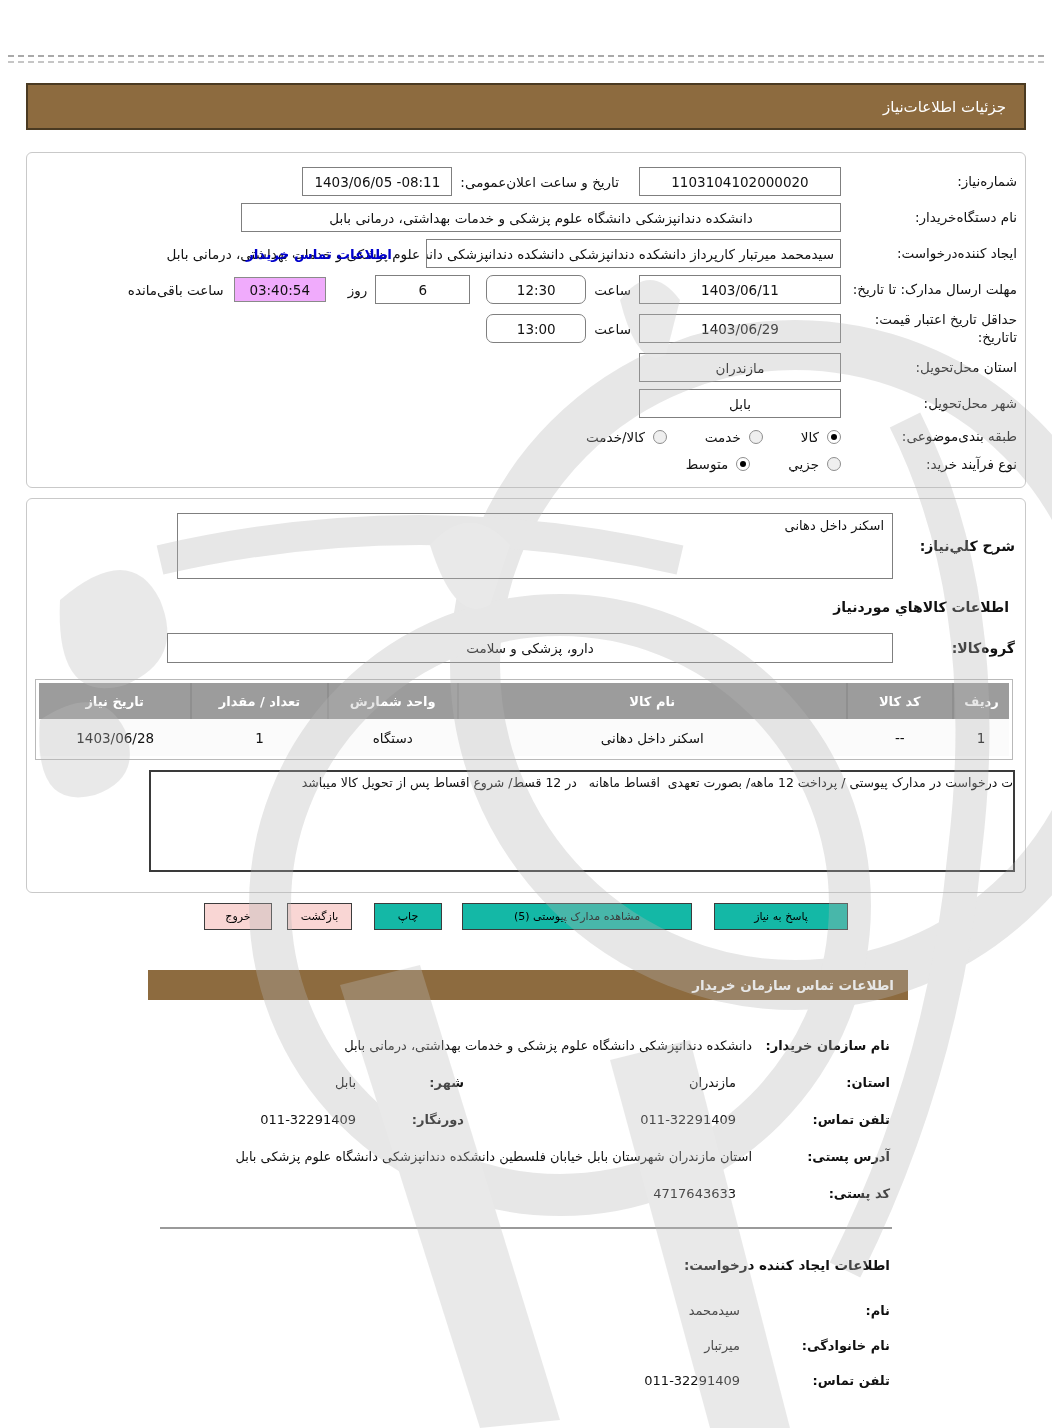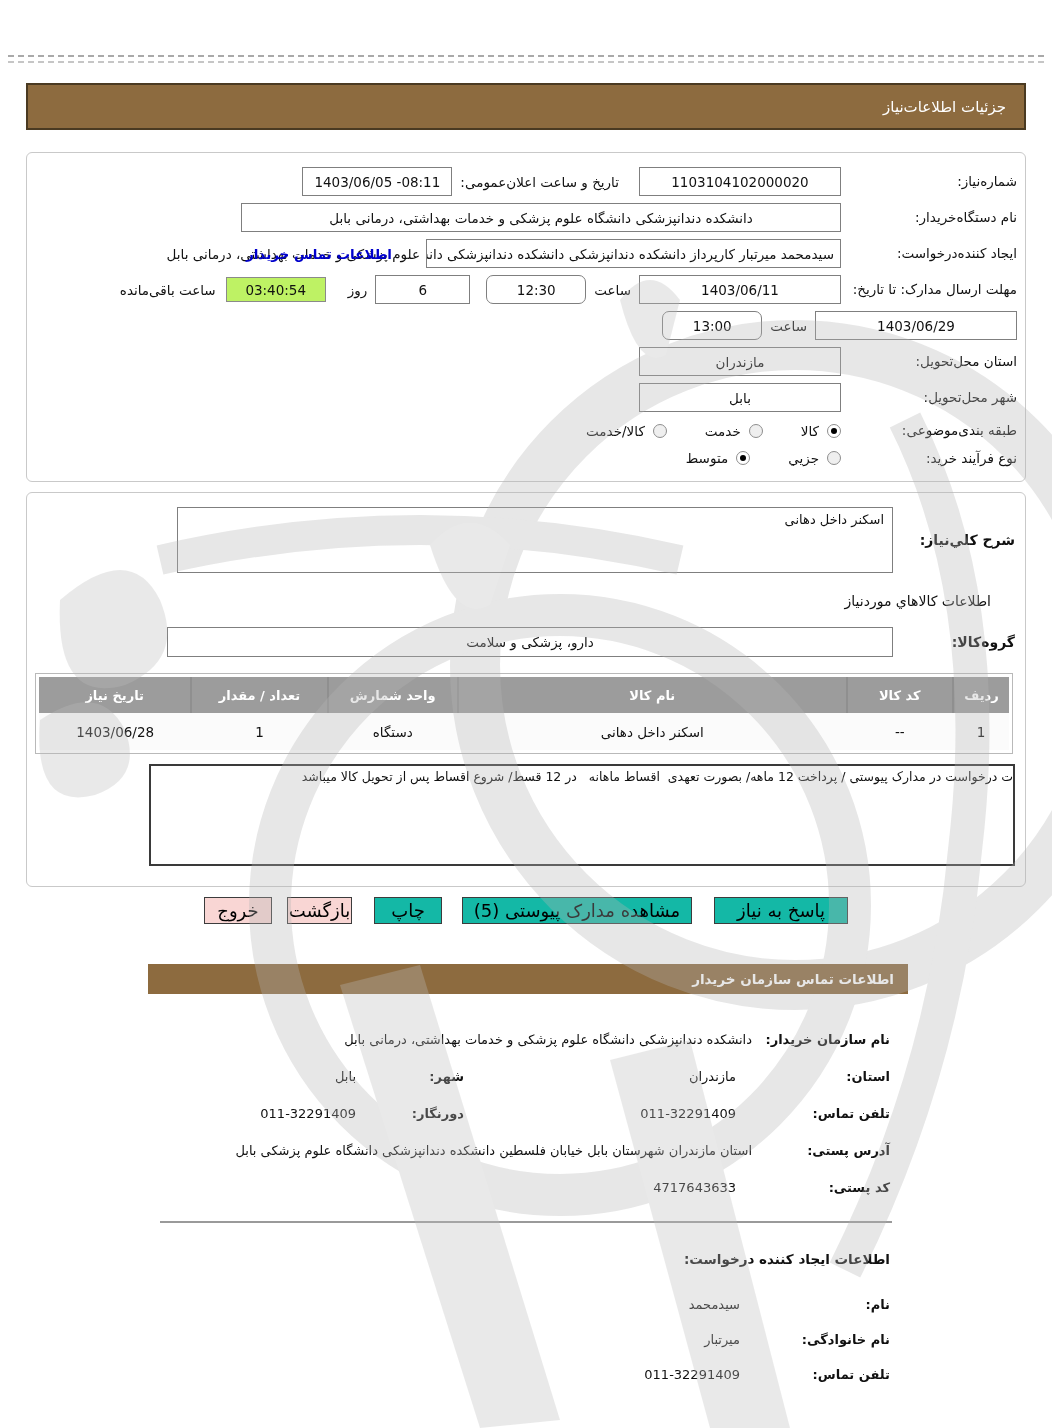--- a/index.html
+++ b/index.html
@@ -38,60 +38,60 @@
   .w100 { width:100px;border-radius:7px; }
   .w95  { width:95px; }
   .w600 { width:600px; }
   .creator-inp { width:415px; justify-content:flex-start; padding:0 6px; }
   .announce-label { margin-right:20px; flex:none; }
   .ltr { direction:ltr; unicode-bidi:isolate; display:inline-block; }
 
   .overflow-wrap { position:relative; margin-right:6px; white-space:nowrap; flex:none; }
   .overflow-wrap .blue-link { position:absolute; right:28px; top:0; color:#0000cc; font-weight:bold; white-space:nowrap; }
 
-  .timer { width:100px; height:25px; background:#bef264; border:1px solid #8a8a8a;
+  .timer { width:92px; height:25px; background:#f0abfc; border:1px solid #8a8a8a;
            display:flex; align-items:center; justify-content:center; margin-right:14px; flex:none; }
   .remaining { margin-right:10px; flex:none; }
   .gap16 { margin-right:16px; }
 
   .radio-item { display:flex; align-items:center; margin-left:38px; flex:none; }
   .radio { width:14px; height:14px; border-radius:50%; border:1px solid #8e8e8e; background:#efefef;
            display:inline-block; position:relative; margin-left:8px; flex:none; }
   .radio.on { background:#fff; }
   .radio.on::after { content:''; position:absolute; inset:3px; border-radius:50%; background:#000; }
   .checkbox { width:13px; height:13px; border:1px solid #8e8e8e; background:#efefef; border-radius:2px;
               display:inline-block; margin-left:8px; flex:none; }
 
   
   .blabel { font-weight:bold; font-size:14px; line-height:1.35; flex:none; }
   .desc-row { align-items:center; }
   .desc-label { width:122px; }
   .textarea { border:1px solid #7f7f7f; background:#fff; }
   .desc { width:716px; height:66px; padding:4px 8px; font-size:13px; }
-  .goods-heading { font-weight:normal; font-size:14px; margin:20px 24px 18px 0; }
+  .goods-heading { font-weight:bold; font-size:14px; margin:20px 6px 18px 0; }
   .group-row { margin-bottom:16px; }
   .group-label { width:122px; }
   .group-inp { width:726px; height:30px; }
 
   .table-wrap { border:1px solid #b9b9b9; background:#fff; padding:3px; width:978px; margin:4px 2px 10px 2px; }
   table.goods { border-collapse:collapse; width:100%; table-layout:fixed; }
   table.goods th { background:#9c9c9c; color:#fff; font-weight:bold; font-size:13px; height:36px;
                    border-left:2px solid #8f8f8f; }
   table.goods th:last-child { border-left:none; }
   table.goods td { background:#fbfbfb; font-size:13.5px; height:37px; text-align:center; }
 
   .notes-row { align-items:flex-start; margin:2px 0 4px 0; }
   .notes-label { width:92px; padding-top:40px; font-size:13.5px; }
   .notes { width:866px; height:102px; border:2px solid #3a3a3a; padding:2px 0; font-size:12.5px; line-height:1.5; }
   .pre { white-space:pre-wrap; }
 
   
   .btn-row { display:flex; justify-content:center; align-items:center; margin-top:10px; }
   .btn { height:27px; border:1px solid #3c3c3c; font-family:"DejaVu Sans", sans-serif;
-         font-size:18px; color:#000; display:flex; align-items:center; justify-content:center; padding:0 2px; }
+         font-size:11px; color:#000; display:flex; align-items:center; justify-content:center; padding:0 2px; }
   .btn.green { background:#14b8a6; }
   .btn.pink  { background:#f9d6d4; }
   .b-respond { width:134px; margin-left:22px; }
   .b-docs { width:230px; margin-left:20px; }
   .b-print { width:68px; margin-left:22px; }
   .b-back { width:65px; margin-left:15px; }
   .b-exit { width:68px; }
 
   
   .contact { margin:38px 162px 0 144px; }
@@ -165,20 +165,21 @@
           <span class="ltr">6</span>
         </div>
       <div class="small-lab">روز</div>
       <div class="timer">
           <span class="ltr">03:40:54</span>
         </div>
       <div class="remaining">ساعت باقی‌مانده</div>
     </div>
 
     <div class="frow">
+      <div class="flabel">حداقل تاریخ اعتبار قیمت: تاتاریخ:</div>
       <div class="inp w200">
           <span class="ltr">1403/06/29</span>
         </div>
       <div class="small-lab">ساعت</div>
       <div class="inp w100">
           <span class="ltr">13:00</span>
         </div>
     </div>
 
     <div class="frow">

